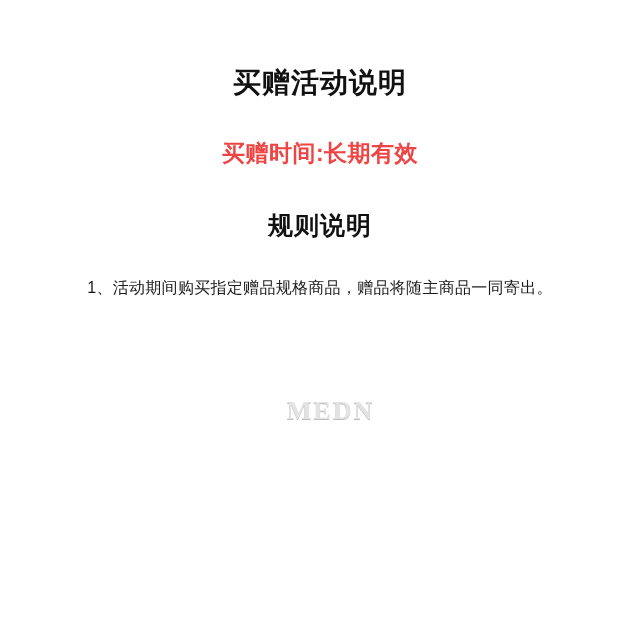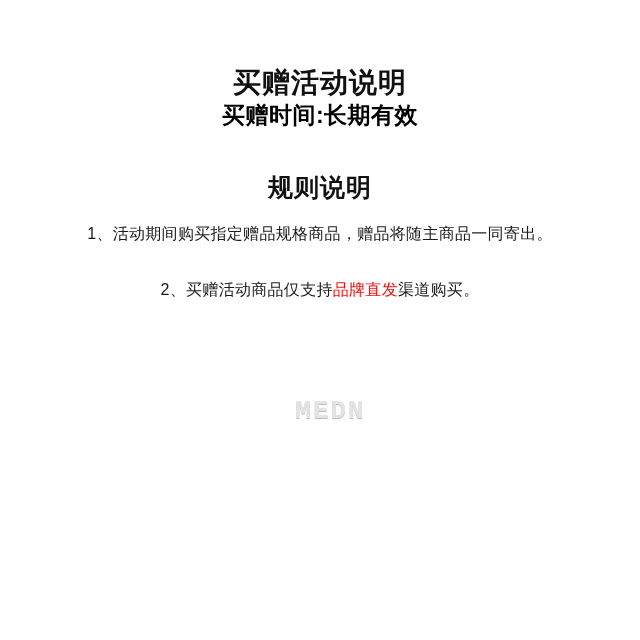--- a/index.html
+++ b/index.html
@@ -26,36 +26,37 @@
   .title {
     margin-top: 66px;
     font-size: 28px;
     font-weight: bold;
     letter-spacing: 1px;
     line-height: 1.2;
     text-align: center;
     color: #111111;
   }
   .subtitle {
+    margin-top: 38px;
     font-size: 23px;
     font-weight: bold;
     letter-spacing: 0.5px;
     text-align: center;
-    color: #000000;
+    color: #ef4444;
   }
   .section-heading {
     margin-top: 40px;
     font-size: 25px;
     font-weight: bold;
     letter-spacing: 1px;
     text-align: center;
     color: #111111;
   }
   .rules {
-    margin-top: 18px;
+    margin-top: 34px;
     width: 100%;
     display: flex;
     flex-direction: column;
     align-items: center;
   }
   .rule {
     font-size: 16px;
     line-height: 1.5;
     text-align: center;
     color: #1a1a1a;
@@ -67,21 +68,21 @@
   }
   .highlight {
     color: #ee1111;
   }
   .watermark {
     position: absolute;
     left: 0;
     right: 7px;
     bottom: 38px;
     text-align: center;
-    font-family: Liberation Mono, monospace;
+    font-family: Liberation Serif, serif;
     font-size: 26px;
     font-weight: bold;
     letter-spacing: 2px;
     color: #e3e3e3;
     text-shadow: 0 1px 0 #bdbdbd;
     user-select: none;
     padding-left: 28px;
   }
 </style>
 </head>
@@ -94,23 +95,20 @@
   <div class="subtitle">买赠时间:长期有效</div>
 
   <div class="section-heading">规则说明</div>
 
   <div class="rules">
 
     <div class="rule">
       <span>1、活动期间购买指定赠品规格商品，赠品将随主商品一同寄出。</span><span class="highlight"></span><span></span>
     </div>
 
-    <div class="rule">
-      <span>2、买赠活动商品仅支持</span><span class="highlight">品牌直发</span><span>渠道购买。</span>
-    </div>
 
 
 
   </div>
 
   <div class="watermark">MEDN</div>
 
 </div>
 
 </body></html>

